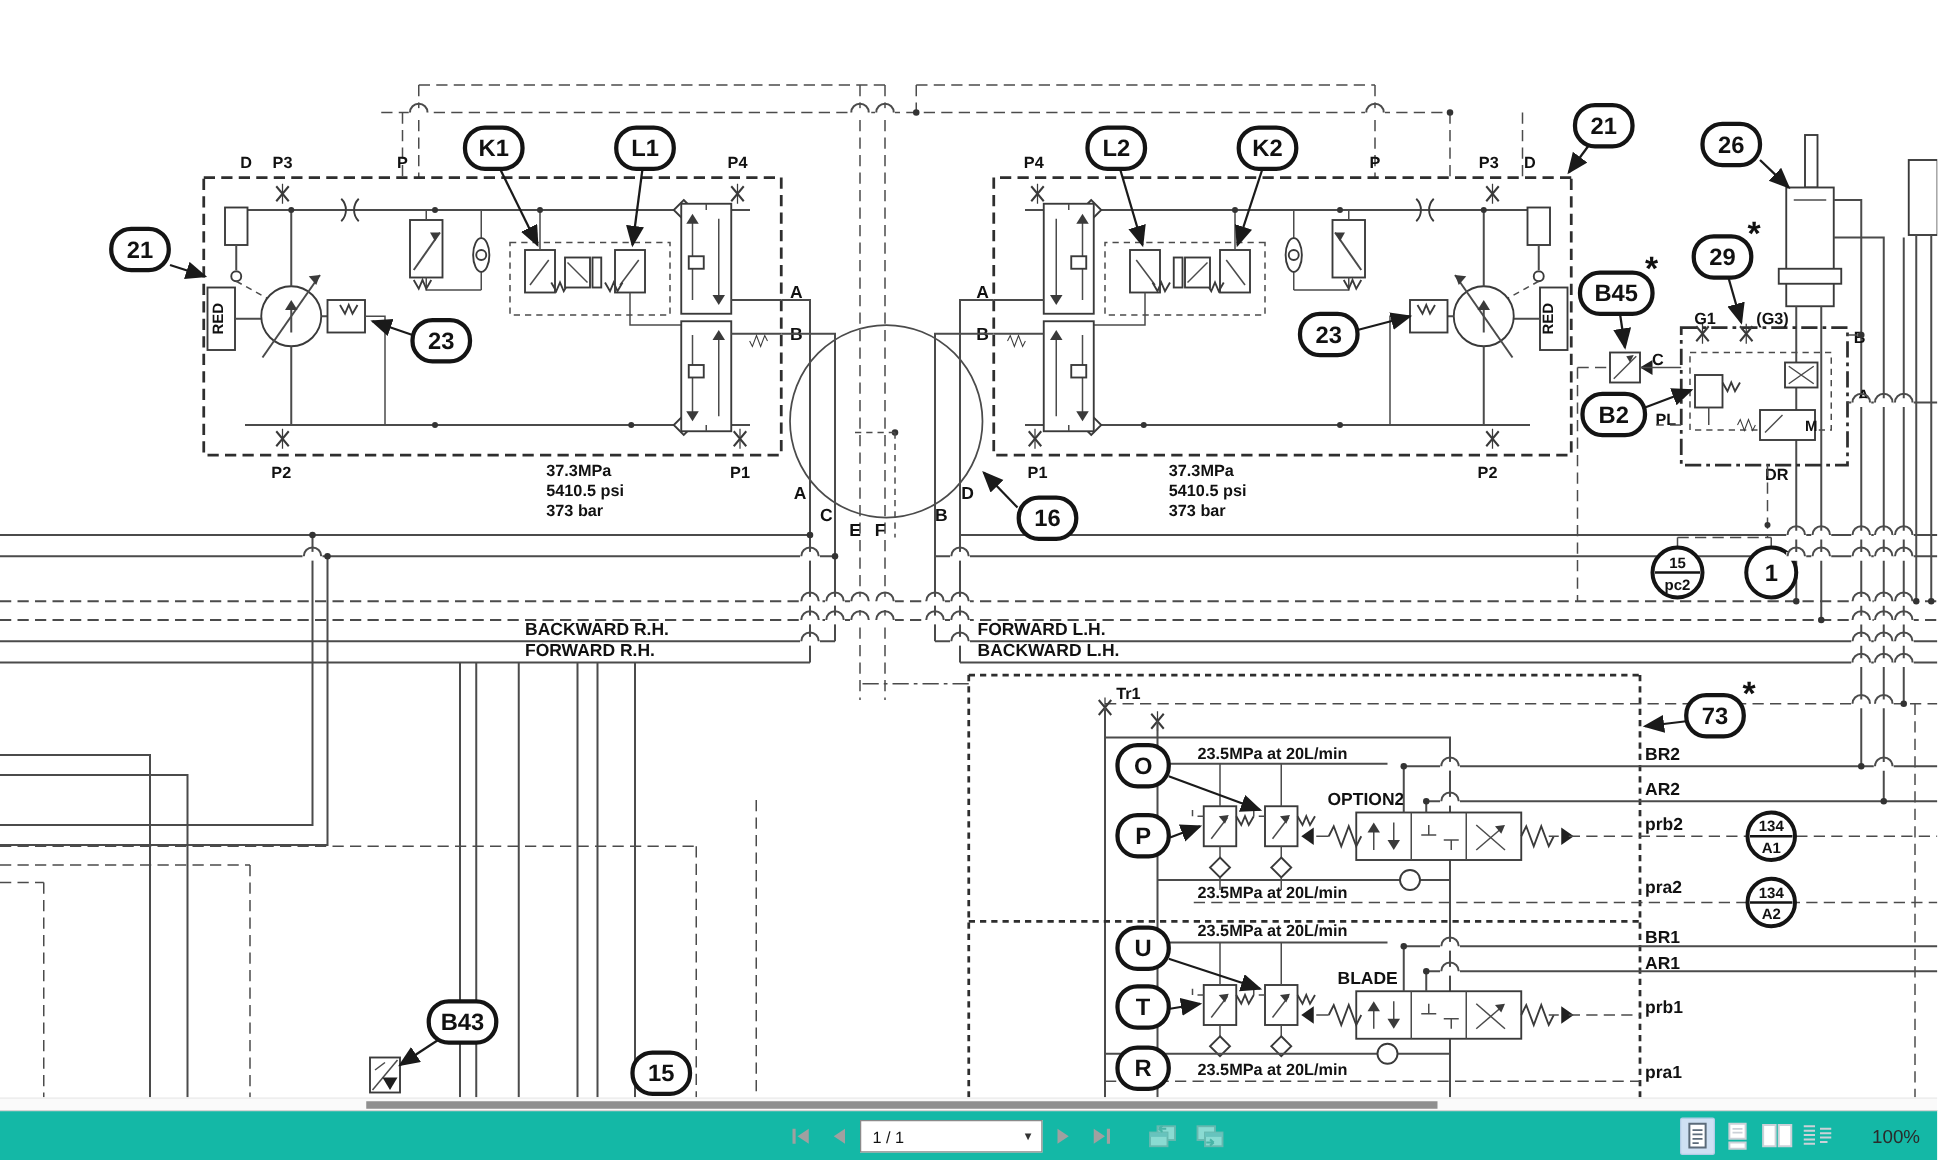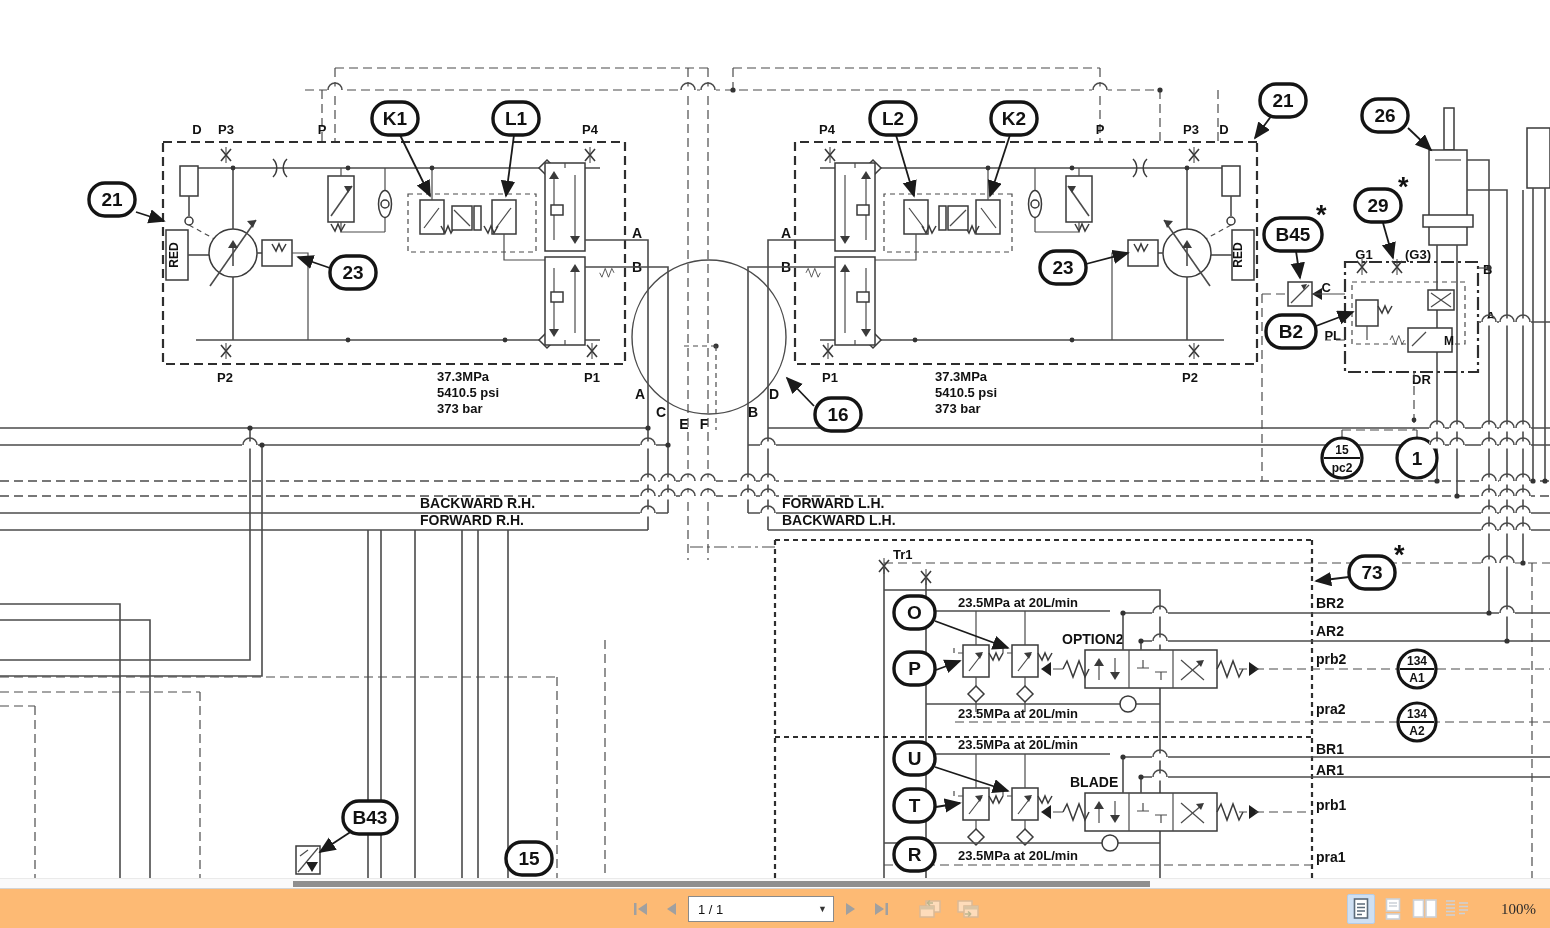--- a/index.html
+++ b/index.html
@@ -22,31 +22,31 @@
   .co rect{fill:#fff;stroke:#141414;stroke-width:3.4;}
   .co text{font-size:19px;font-weight:bold;fill:#111;text-anchor:middle;}
   .cc circle{fill:#fff;stroke:#141414;stroke-width:3.2;}
   .cc text{font-weight:bold;fill:#111;text-anchor:middle;}
   .ld{stroke:#1a1a1a;stroke-width:1.8;fill:none;marker-end:url(#ah);}
   .star{font-size:27px;font-weight:bold;fill:#111;}
   
   .hscroll{position:absolute;left:0;top:878px;width:1550px;height:10px;background:#fafafa;border-top:1px solid #eaeaea;box-sizing:border-box;}
   .hthumb{position:absolute;left:293px;top:2px;width:857px;height:6px;background:#8f8f8f;}
   
-  .toolbar{position:absolute;left:0;top:888px;width:1550px;height:40px;background:#fdba74;border-top:1px solid #d4d4d4;box-sizing:border-box;}
+  .toolbar{position:absolute;left:0;top:888px;width:1550px;height:40px;background:#14b8a6;border-top:1px solid #d4d4d4;box-sizing:border-box;}
   .nav{position:absolute;left:628px;top:0;height:40px;display:flex;align-items:center;gap:6px;}
   .tbtn{border:none;background:transparent;padding:2px 3px;cursor:pointer;display:flex;align-items:center;}
   .pagebox{width:146px;height:26px;background:#fff;border:1px solid #8a8a8a;display:flex;align-items:center;justify-content:space-between;padding:0 6px 0 9px;box-sizing:border-box;}
   .pagebox span.pg{font-size:13px;color:#111;}
   .caret{font-size:9px;color:#333;}
   .dim{opacity:.5;}
   .rightgrp{position:absolute;right:8px;top:0;height:40px;display:flex;align-items:center;gap:4px;}
   .licon{width:28px;height:30px;display:flex;align-items:center;justify-content:center;border:1px solid transparent;background:transparent;border-radius:2px;padding:0;}
   .licon.active{background:#cfe0f3;border-color:#b5cce6;}
-  .zoomtxt{font-size:15px;color:#2b2b2b;margin-left:26px;margin-right:6px;font-family:Liberation Serif, serif;}
+  .zoomtxt{font-size:15px;color:#2b2b2b;margin-left:26px;margin-right:6px;}
 </style>
 </head>
 <body>
 
 <div class="stage">
   <div class="canvas">
   <svg width="1550" height="878" viewBox="0 0 1550 878">
     <defs>
       <marker id="ah" markerWidth="11" markerHeight="9" refX="8.5" refY="4" orient="auto">
         <path d="M0 0L9.5 4L0 8Z" fill="#1a1a1a"></path>

